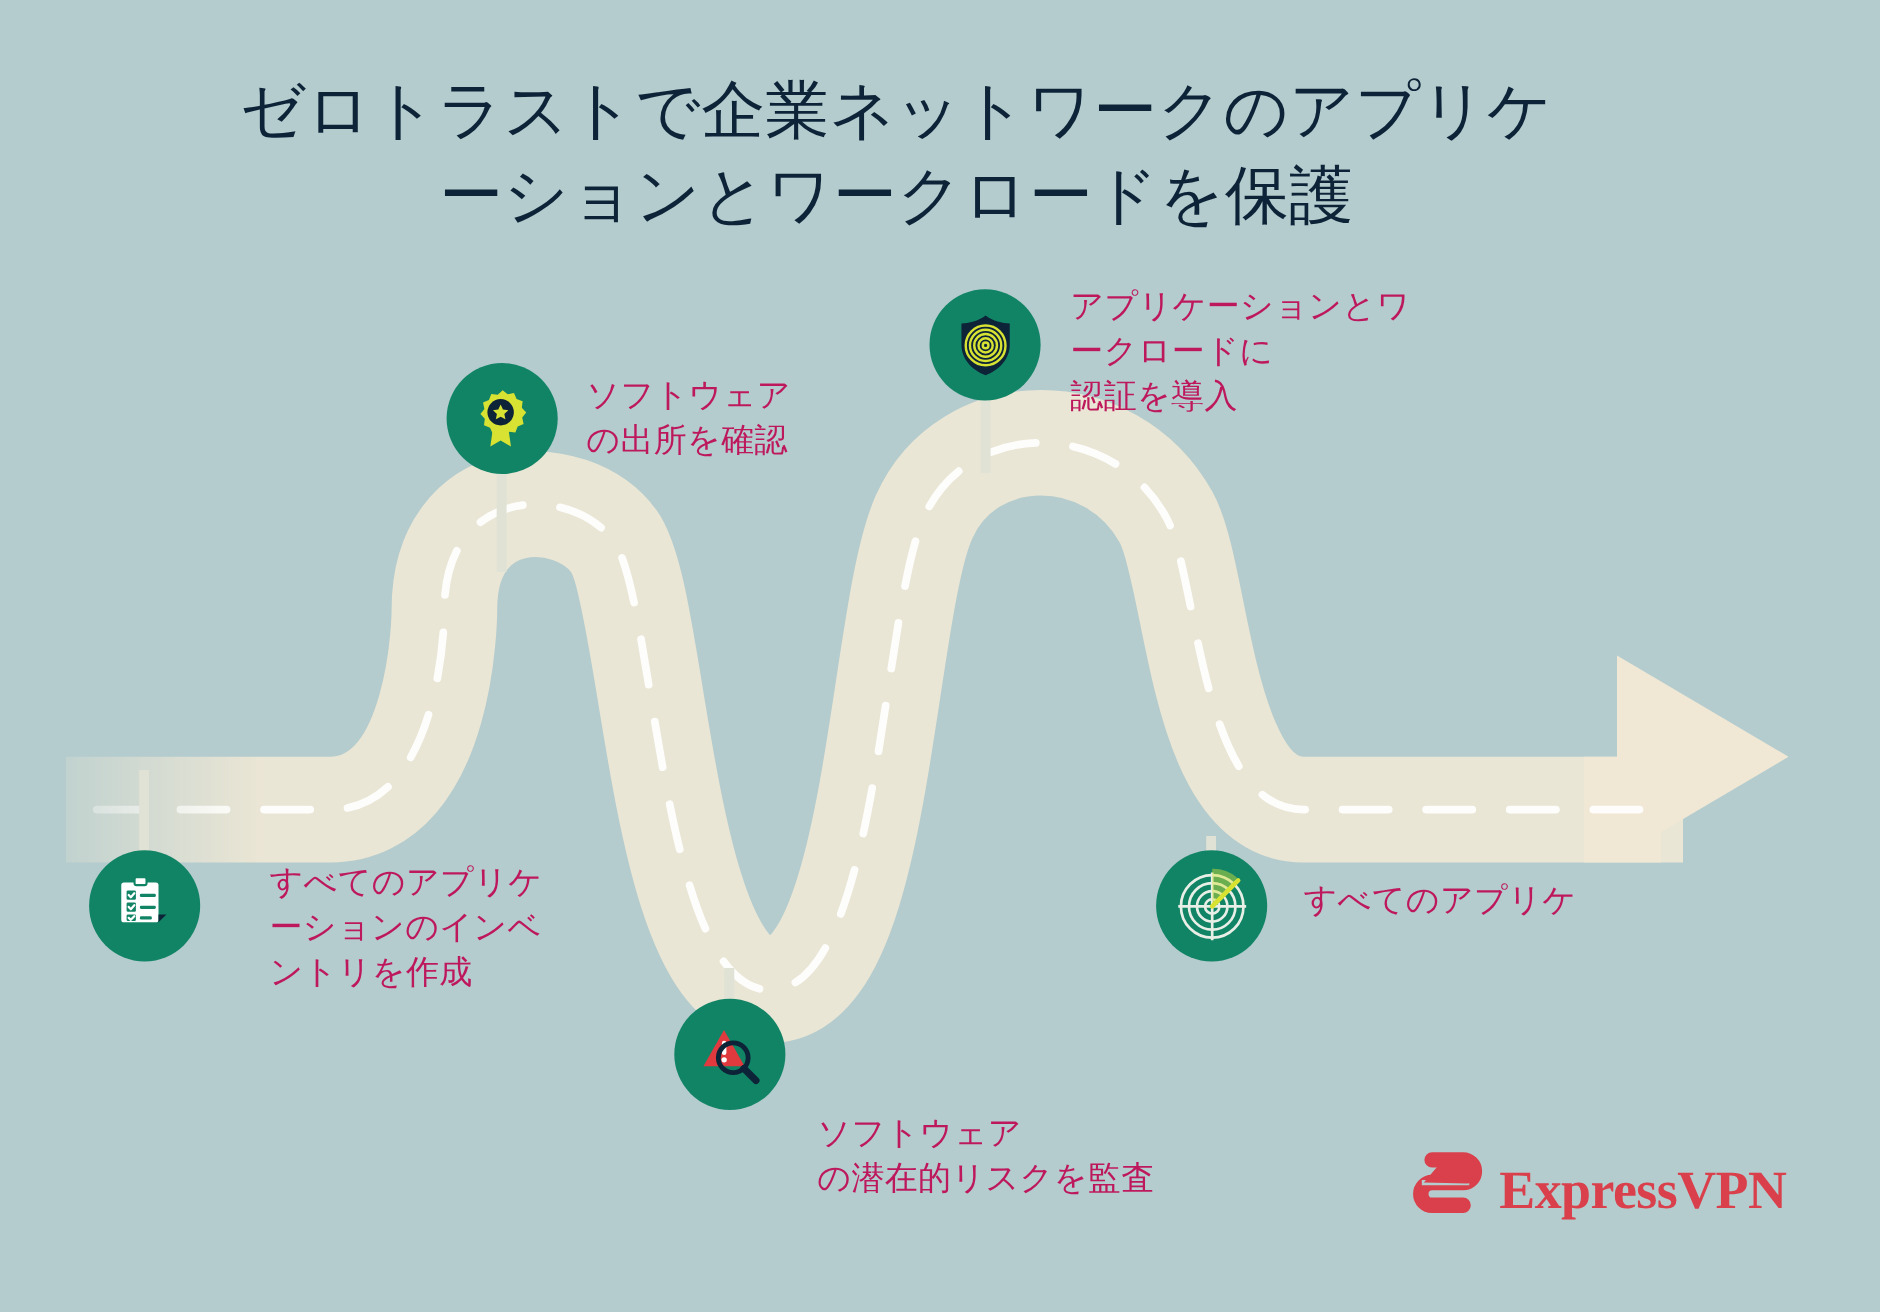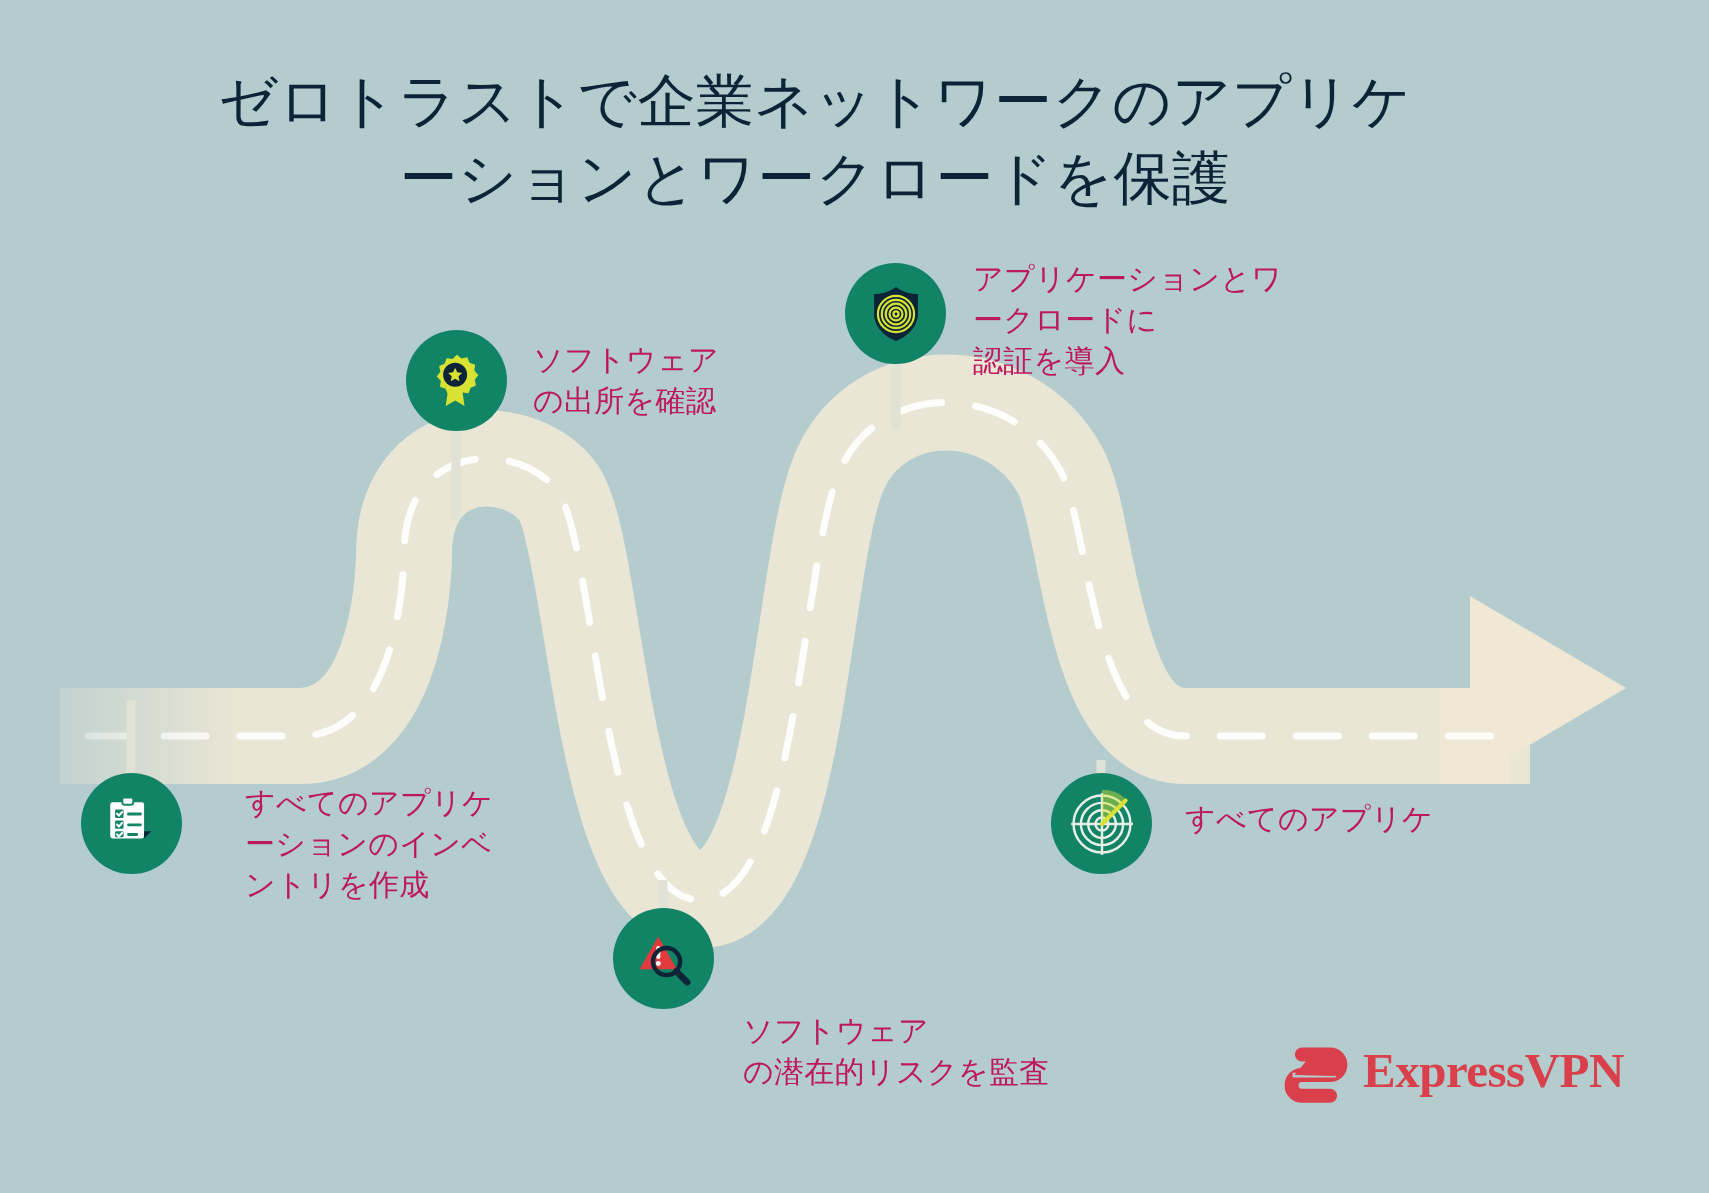--- a/index.html
+++ b/index.html
@@ -61,21 +61,21 @@
     line-height: 1.37;
     white-space: pre-line;
     letter-spacing: 0.3px;
   }
   
   .logo {
     position: absolute;
     left: 1283px;
     top: 1046px;
     display: flex;
-    align-items: flex-start;
+    align-items: flex-end;
     gap: 14px;
   }
   .logo-mark {
     width: 66px;
     height: 60px;
   }
   .logo-text {
     font-family: "Liberation Serif", "DejaVu Serif", serif;
     font-size: 49px;
     font-weight: 700;

